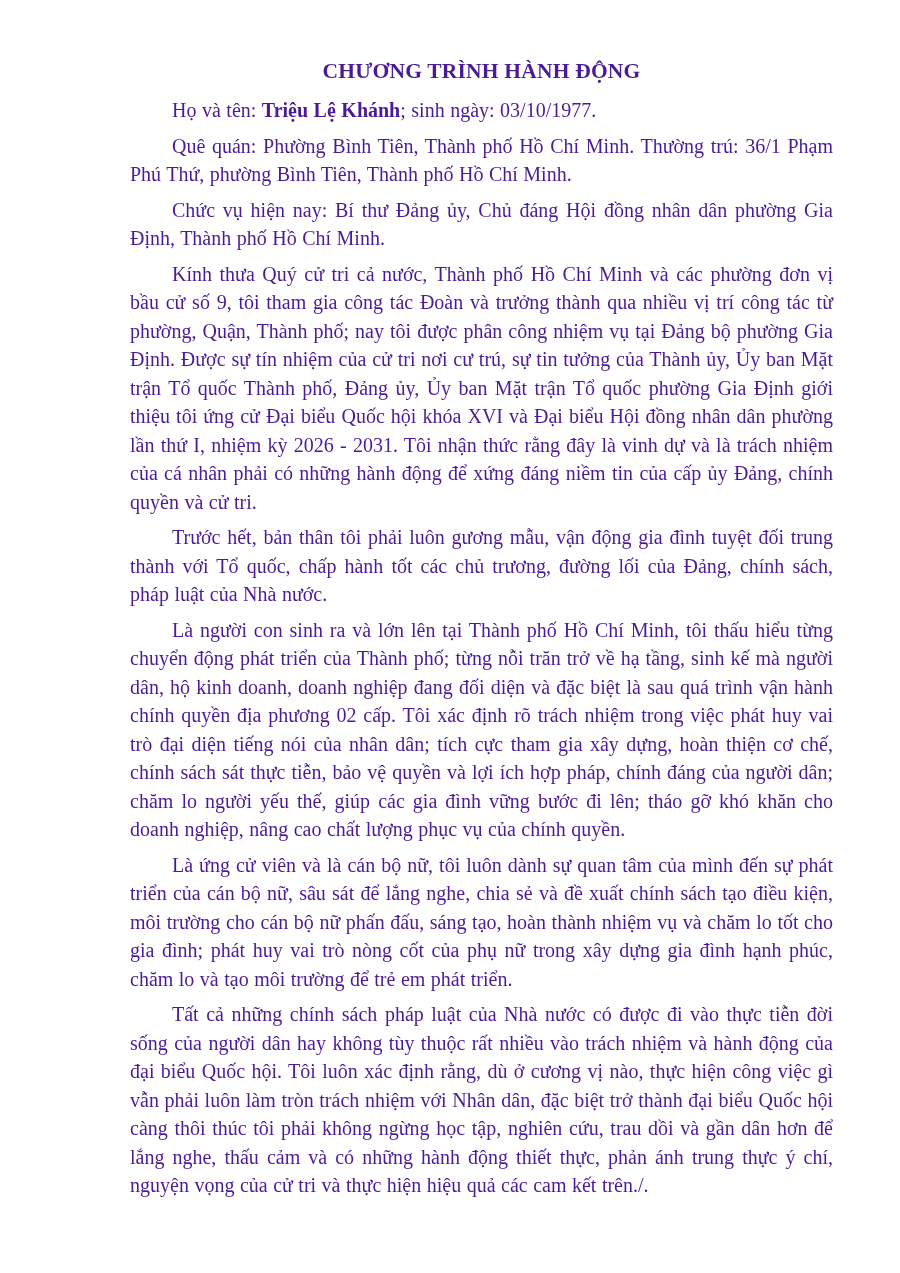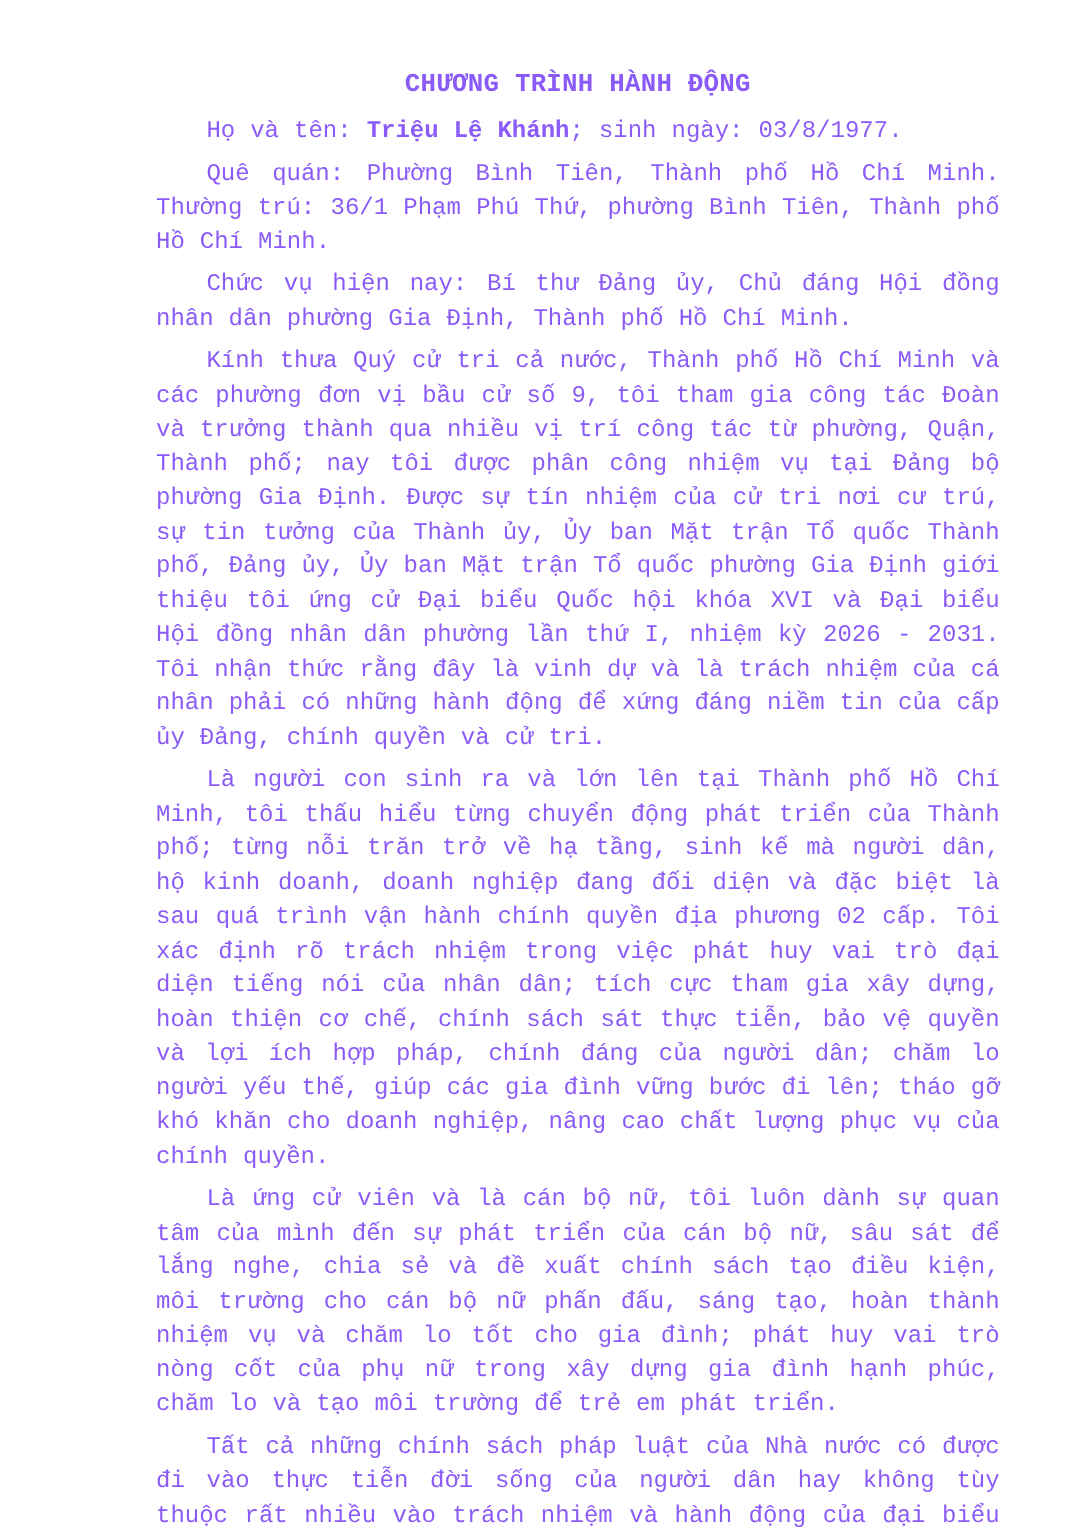--- a/index.html
+++ b/index.html
@@ -6,22 +6,22 @@
     margin: 0;
     padding: 0;
     background: #ffffff;
   }
   .page {
     position: relative;
     width: 900px;
     height: 1273px;
     background: #fefefe;
     overflow: hidden;
-    font-family: Liberation Mono, monospace;
-    color: #8b5cf6;
+    font-family: Liberation Serif, serif;
+    color: #4c1d95;
     
     filter: blur(0.3px) contrast(1.02);
   }
   .content {
     padding: 58px 67px 0 130px; 
   }
   .title-block {
     text-align: center;
     font-weight: bold;
     margin: 0 -14px 0 -14px; 
@@ -54,28 +54,29 @@
 
 <div class="page">
   <div class="content">
 
     <div class="title-block">
       <span class="title-line">CHƯƠNG TRÌNH HÀNH ĐỘNG</span>
     </div>
 
     <div class="body-text">
 
-      <p class="para"><span>Họ và tên: </span><b>Triệu Lệ Khánh</b><span>; sinh ngày: 03/8/1977.</span></p>
+      <p class="para"><span>Họ và tên: </span><b>Triệu Lệ Khánh</b><span>; sinh ngày: 03/10/1977.</span></p>
 
       <p class="para">Quê quán: Phường Bình Tiên, Thành phố Hồ Chí Minh. Thường trú: 36/1 Phạm Phú Thứ, phường Bình Tiên, Thành phố Hồ Chí Minh.</p>
 
       <p class="para">Chức vụ hiện nay: Bí thư Đảng ủy, Chủ đáng Hội đồng nhân dân phường Gia Định, Thành phố Hồ Chí Minh.</p>
 
       <p class="para">Kính thưa Quý cử tri cả nước, Thành phố Hồ Chí Minh và các phường đơn vị bầu cử số 9, tôi tham gia công tác Đoàn và trưởng thành qua nhiều vị trí công tác từ phường, Quận, Thành phố; nay tôi được phân công nhiệm vụ tại Đảng bộ phường Gia Định. Được sự tín nhiệm của cử tri nơi cư trú, sự tin tưởng của Thành ủy, Ủy ban Mặt trận Tổ quốc Thành phố, Đảng ủy, Ủy ban Mặt trận Tổ quốc phường Gia Định giới thiệu tôi ứng cử Đại biểu Quốc hội khóa XVI và Đại biểu Hội đồng nhân dân phường lần thứ I, nhiệm kỳ 2026 - 2031. Tôi nhận thức rằng đây là vinh dự và là trách nhiệm của cá nhân phải có những hành động để xứng đáng niềm tin của cấp ủy Đảng, chính quyền và cử tri.</p>
 
+      <p class="para">Trước hết, bản thân tôi phải luôn gương mẫu, vận động gia đình tuyệt đối trung thành với Tổ quốc, chấp hành tốt các chủ trương, đường lối của Đảng, chính sách, pháp luật của Nhà nước.</p>
 
       <p class="para">Là người con sinh ra và lớn lên tại Thành phố Hồ Chí Minh, tôi thấu hiểu từng chuyển động phát triển của Thành phố; từng nỗi trăn trở về hạ tầng, sinh kế mà người dân, hộ kinh doanh, doanh nghiệp đang đối diện và đặc biệt là sau quá trình vận hành chính quyền địa phương 02 cấp. Tôi xác định rõ trách nhiệm trong việc phát huy vai trò đại diện tiếng nói của nhân dân; tích cực tham gia xây dựng, hoàn thiện cơ chế, chính sách sát thực tiễn, bảo vệ quyền và lợi ích hợp pháp, chính đáng của người dân; chăm lo người yếu thế, giúp các gia đình vững bước đi lên; tháo gỡ khó khăn cho doanh nghiệp, nâng cao chất lượng phục vụ của chính quyền.</p>
 
       <p class="para">Là ứng cử viên và là cán bộ nữ, tôi luôn dành sự quan tâm của mình đến sự phát triển của cán bộ nữ, sâu sát để lắng nghe, chia sẻ và đề xuất chính sách tạo điều kiện, môi trường cho cán bộ nữ phấn đấu, sáng tạo, hoàn thành nhiệm vụ và chăm lo tốt cho gia đình; phát huy vai trò nòng cốt của phụ nữ trong xây dựng gia đình hạnh phúc, chăm lo và tạo môi trường để trẻ em phát triển.</p>
 
       <p class="para">Tất cả những chính sách pháp luật của Nhà nước có được đi vào thực tiễn đời sống của người dân hay không tùy thuộc rất nhiều vào trách nhiệm và hành động của đại biểu Quốc hội. Tôi luôn xác định rằng, dù ở cương vị nào, thực hiện công việc gì vẫn phải luôn làm tròn trách nhiệm với Nhân dân, đặc biệt trở thành đại biểu Quốc hội càng thôi thúc tôi phải không ngừng học tập, nghiên cứu, trau dồi và gần dân hơn để lắng nghe, thấu cảm và có những hành động thiết thực, phản ánh trung thực ý chí, nguyện vọng của cử tri và thực hiện hiệu quả các cam kết trên./.</p>
 
     </div>
   </div>
 </div>

